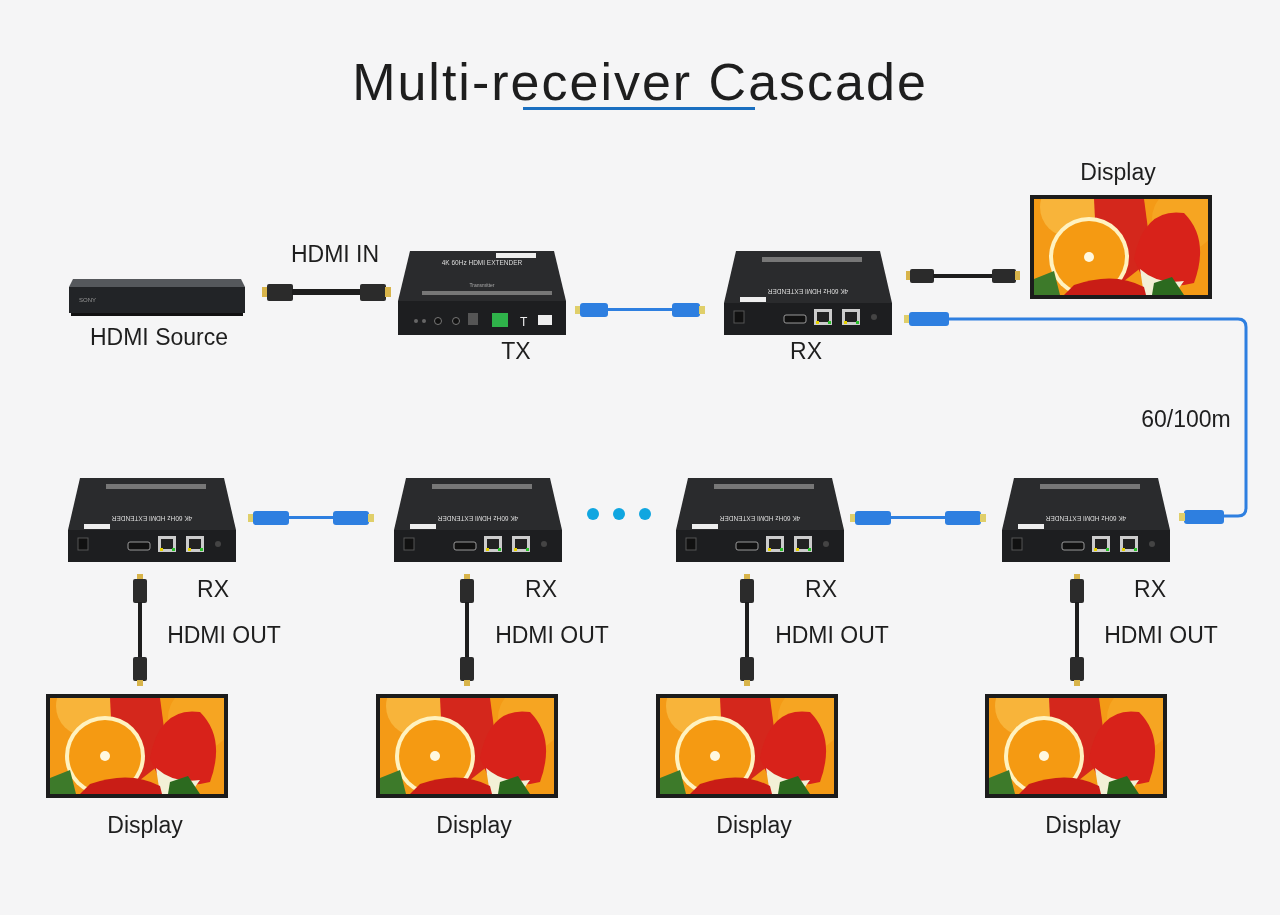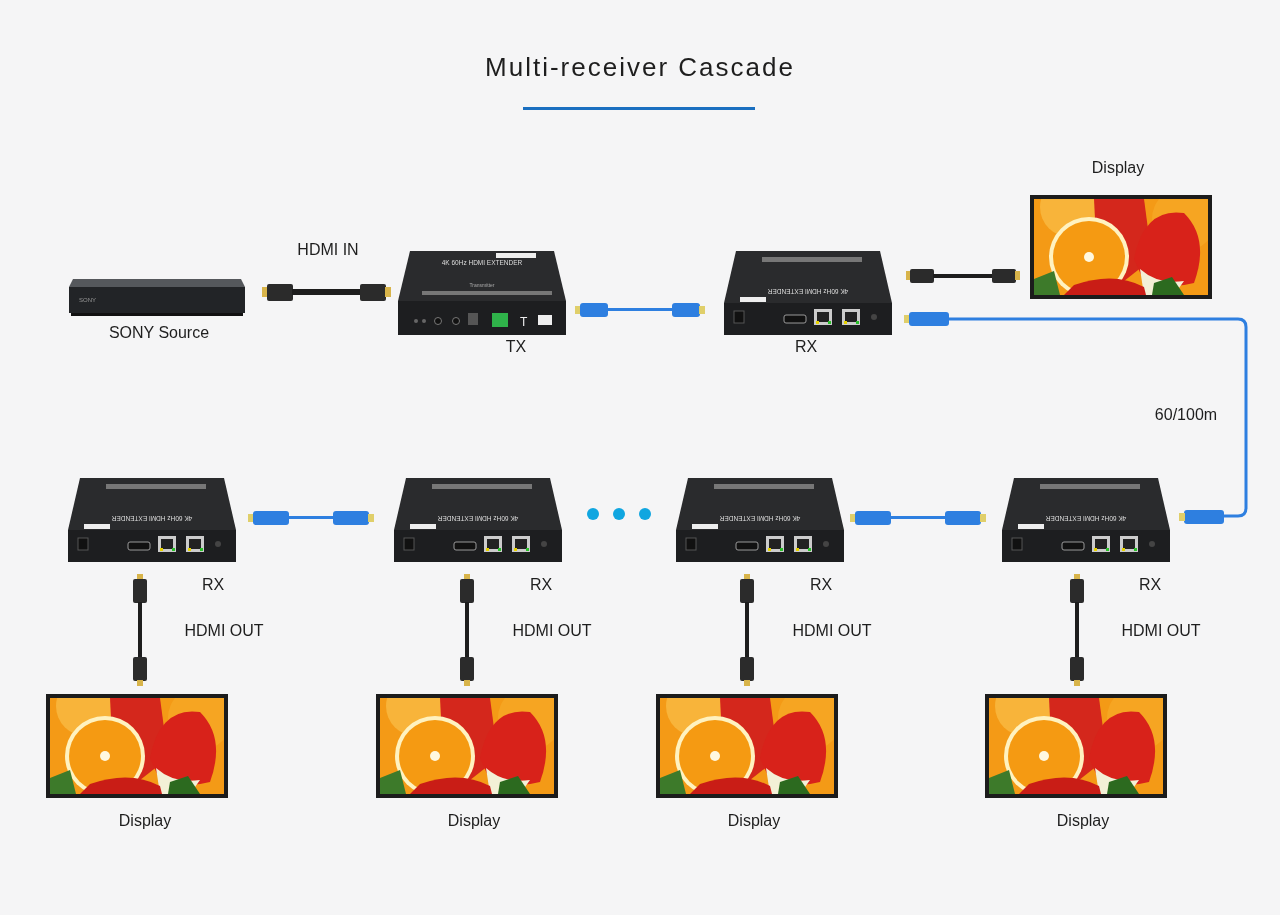--- a/index.html
+++ b/index.html
@@ -1,20 +1,20 @@
 <!DOCTYPE html>
 <html><head>
 <meta charset="utf-8">
 <style>
   html,body{margin:0;padding:0;}
   body{width:1280px;height:915px;background:#f5f5f6;position:relative;overflow:hidden;font-family:"Liberation Sans",sans-serif;color:#1e1e1e;}
   .abs{position:absolute;}
-  .title{left:0;top:52px;width:1280px;text-align:center;font-size:26px;letter-spacing:2px;color:#1e1e1e;}
+  .title{left:0;top:52px;width:1280px;text-align:center;font-size:52px;letter-spacing:2px;color:#1e1e1e;}
   .underline{left:523px;top:107px;width:232px;height:3px;background:#1a6fc0;}
-  .lbl{font-size:16px;color:#1e1e1e;white-space:nowrap;}
+  .lbl{font-size:23px;color:#1e1e1e;white-space:nowrap;}
   .c{transform:translateX(-50%);}
   
   .dev{width:172px;height:86px;}
   .dev svg{width:100%;height:100%;display:block;}
   .display{width:182px;height:104px;background:#1c1c1c;}
   .display svg{position:absolute;left:4px;top:4px;width:174px;height:96px;}
   .player{width:180px;height:40px;}
 </style>
 </head>
 <body>
@@ -145,22 +145,22 @@
 </svg>
 
 <div class="abs player" style="left:67px;top:277px">
   <svg width="180" height="40" viewBox="0 0 180 40">
     <path d="M6 2 H174 L178 10 H2 Z" fill="#55585c"></path>
     <rect x="2" y="10" width="176" height="26" fill="#222427"></rect>
     <rect x="4" y="36" width="172" height="3" fill="#111"></rect>
     <text x="12" y="25" font-size="6" fill="#999" font-family="Liberation Sans, sans-serif">SONY</text>
   </svg>
 </div>
-<div class="abs lbl c" style="left:159px;top:324px">SONY Source</div>
-<div class="abs lbl c" style="left:328px;top:241px">HDMI IN</div>
+<div class="abs lbl c" style="left:159px;top:324px">HDMI Source</div>
+<div class="abs lbl c" style="left:335px;top:241px">HDMI IN</div>
 
 <div class="abs dev" style="left:396px;top:249px">
   <svg viewBox="0 0 172 86">
     <path d="M14 2 H158 L170 52 H2 Z" fill="#2a2b2d"></path>
     <rect x="2" y="52" width="168" height="34" fill="#1d1e20"></rect>
     <rect x="100" y="4" width="40" height="5" fill="#eee"></rect>
     <text x="86" y="16" font-size="6.5" fill="#ddd" text-anchor="middle" font-family="Liberation Sans, sans-serif">4K 60Hz HDMI EXTENDER</text>
     <text x="86" y="38" font-size="5" fill="#aaa" text-anchor="middle" font-family="Liberation Sans, sans-serif">Transmitter</text>
     <rect x="26" y="42" width="130" height="4" fill="#777"></rect>
     <circle cx="20" cy="72" r="2" fill="#666"></circle>

